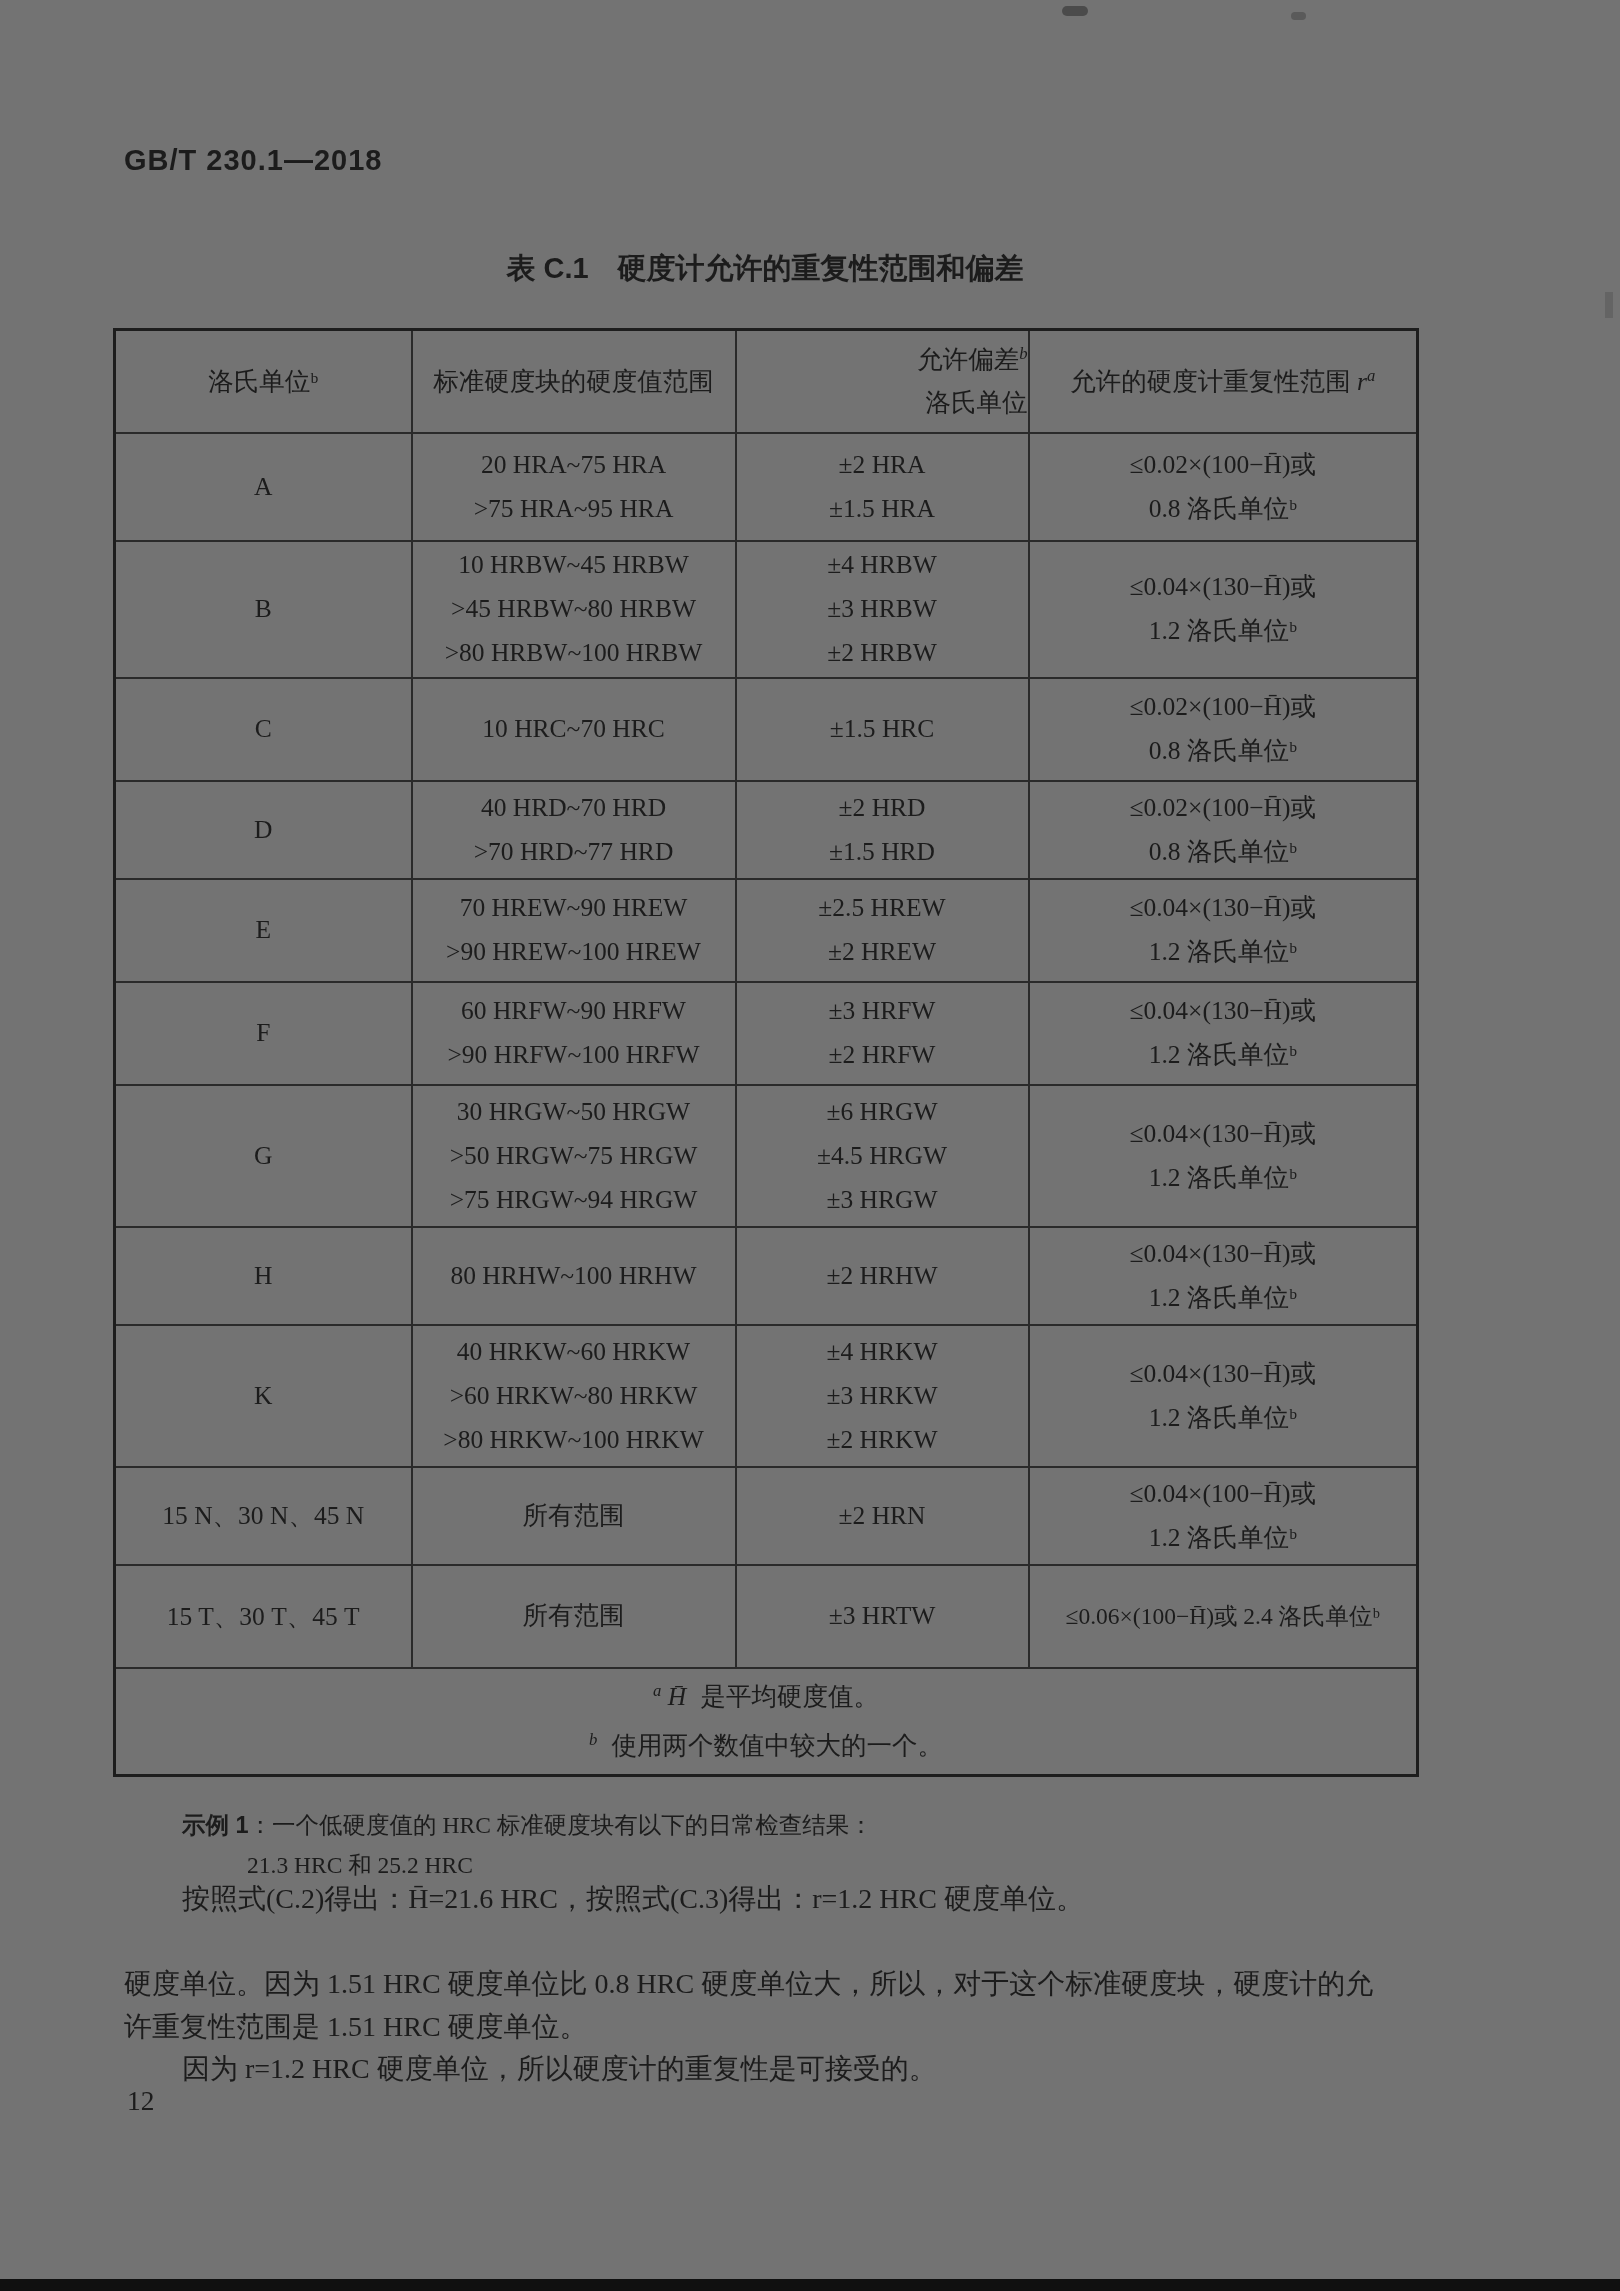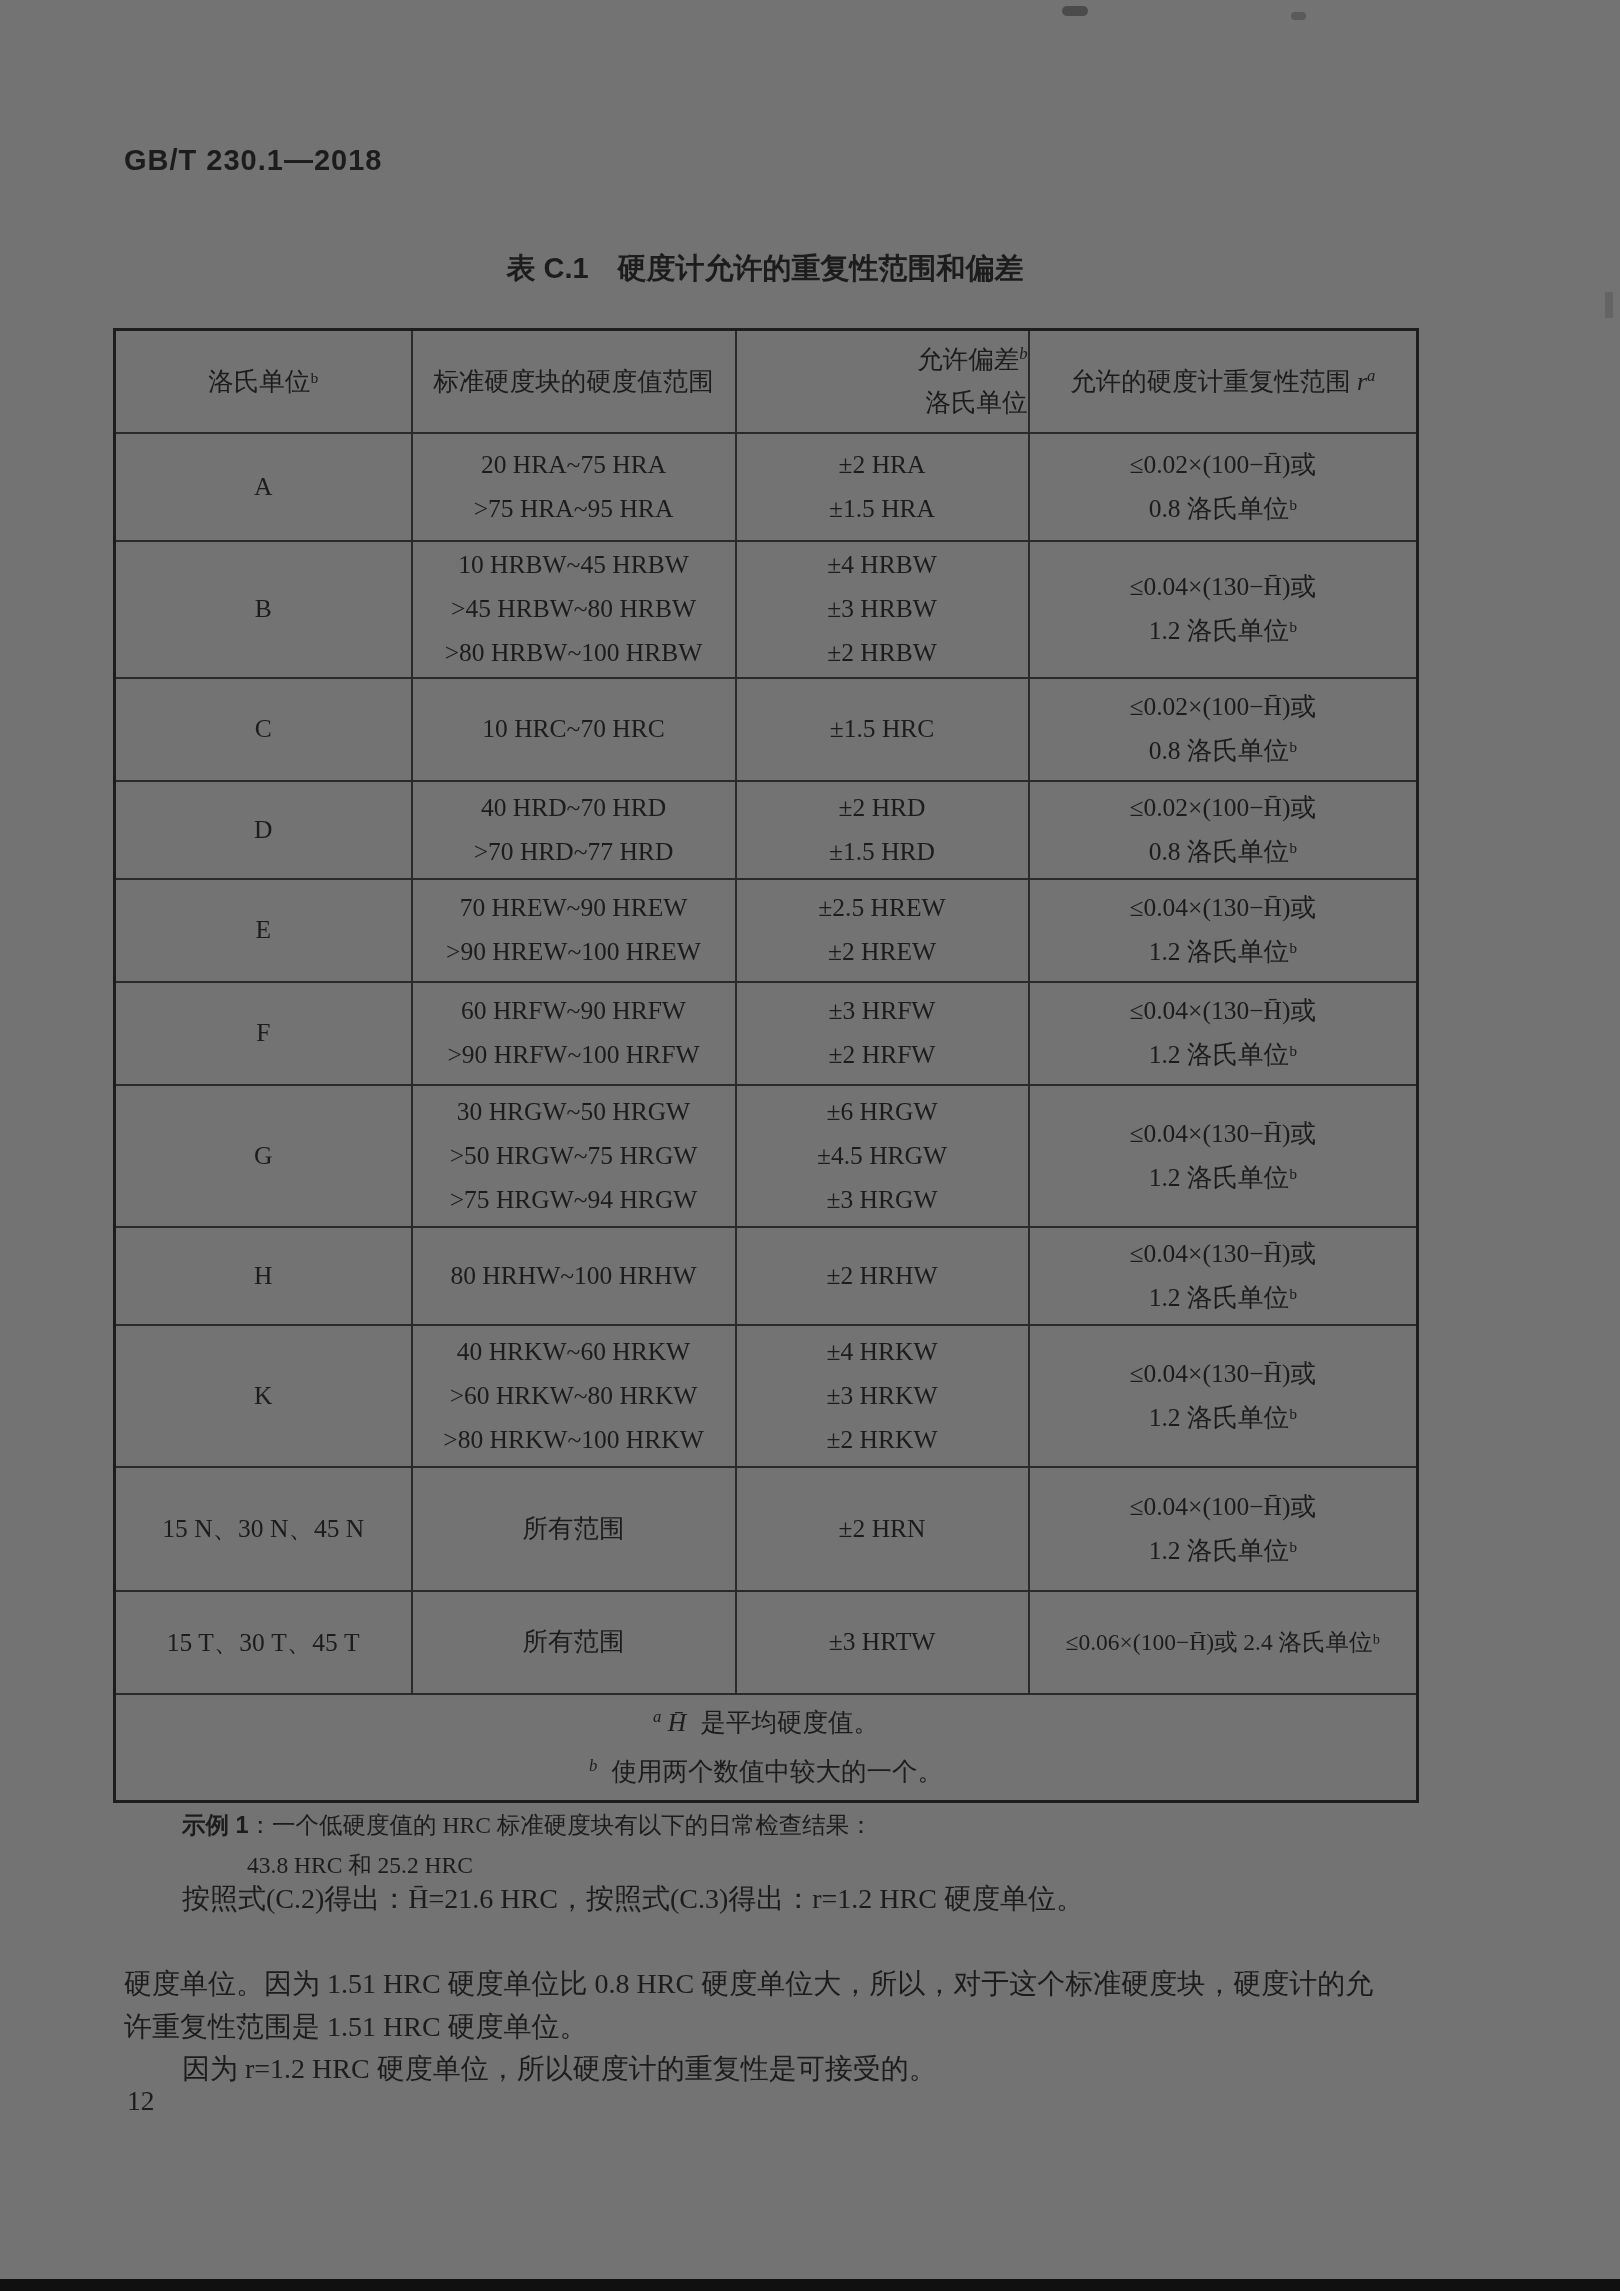--- a/index.html
+++ b/index.html
@@ -201,21 +201,21 @@
           <div>±4 HRKW</div>
           <div>±3 HRKW</div>
           <div>±2 HRKW</div>
         </td>
         <td class="lines">
           <div>≤0.04×(130−H̄)或</div>
           <div>1.2 洛氏单位ᵇ</div>
         </td>
       </tr>
 
-      <tr style="height:124px">
+      <tr style="height:98px">
         <td>15 N、30 N、45 N</td>
         <td class="lines">
           <div>所有范围</div>
         </td>
         <td class="lines">
           <div>±2 HRN</div>
         </td>
         <td class="lines">
           <div>≤0.04×(100−H̄)或</div>
           <div>1.2 洛氏单位ᵇ</div>
@@ -247,21 +247,21 @@
             <span class="foot-txt">使用两个数值中较大的一个。</span>
           </div>
         </td>
       </tr>
     </tbody>
   </table>
 
   <div class="txt-line txt-small" style="left:182px;top:1809px">
     <span class="ex-label">示例 1</span><span>：一个低硬度值的 HRC 标准硬度块有以下的日常检查结果：</span>
   </div>
-  <div class="txt-line txt-small" style="left:247px;top:1849px">43.8 HRC 和 25.2 HRC</div>
+  <div class="txt-line txt-small" style="left:247px;top:1849px">21.3 HRC 和 25.2 HRC</div>
 
   <div class="txt-line" style="left:182px;top:1880px">按照式(C.2)得出：H̄=21.6 HRC，按照式(C.3)得出：r=1.2 HRC 硬度单位。</div>
   <div class="txt-line" style="left:124px;top:1965px">硬度单位。因为 1.51 HRC 硬度单位比 0.8 HRC 硬度单位大，所以，对于这个标准硬度块，硬度计的允</div>
   <div class="txt-line" style="left:124px;top:2008px">许重复性范围是 1.51 HRC 硬度单位。</div>
   <div class="txt-line" style="left:182px;top:2050px">因为 r=1.2 HRC 硬度单位，所以硬度计的重复性是可接受的。</div>
 
   <div class="page-num">12</div>
 
   <div class="speck1"></div>
   <div class="speck2"></div>

